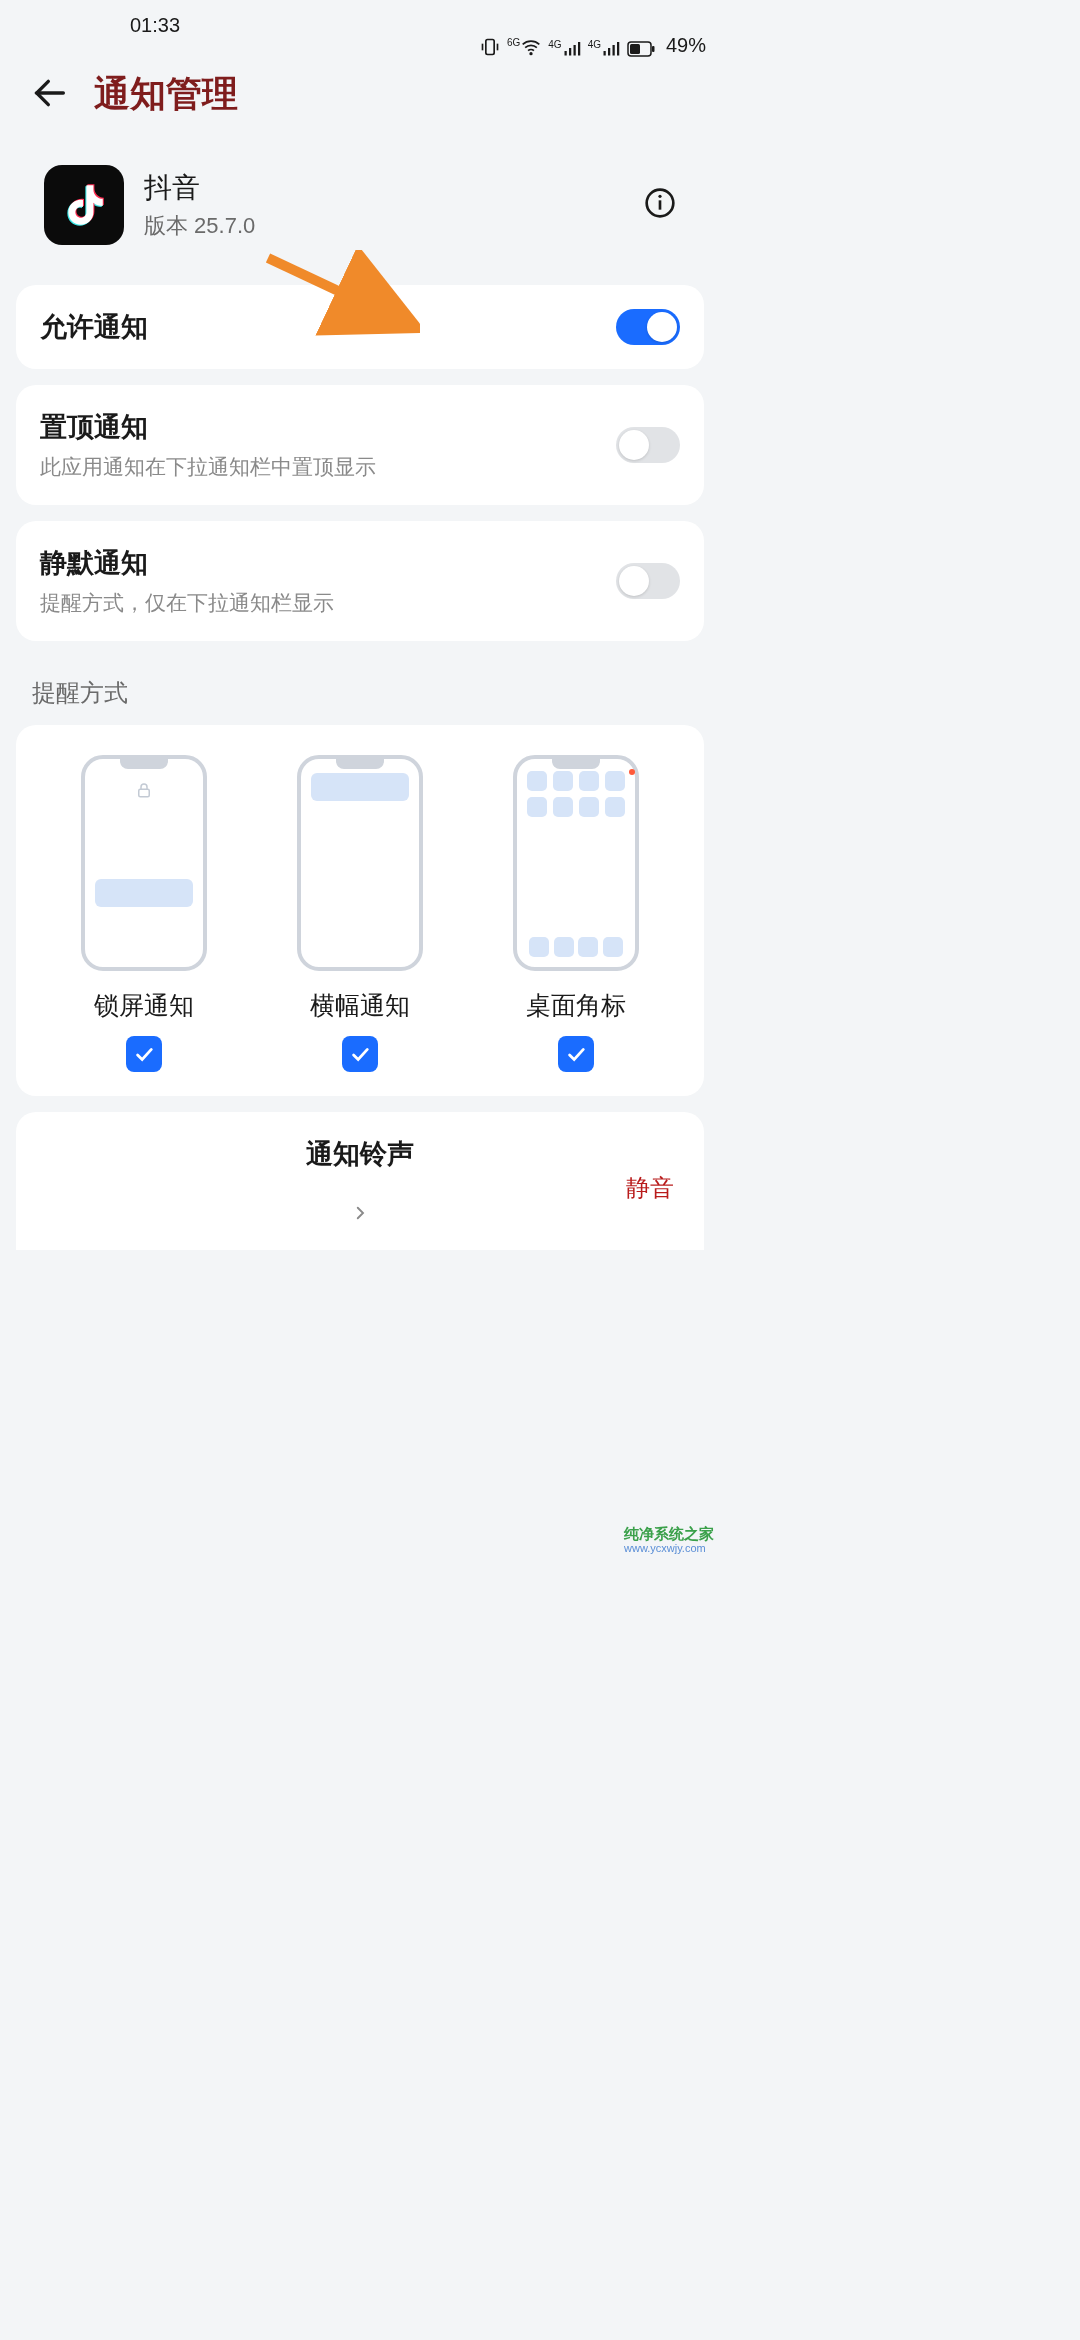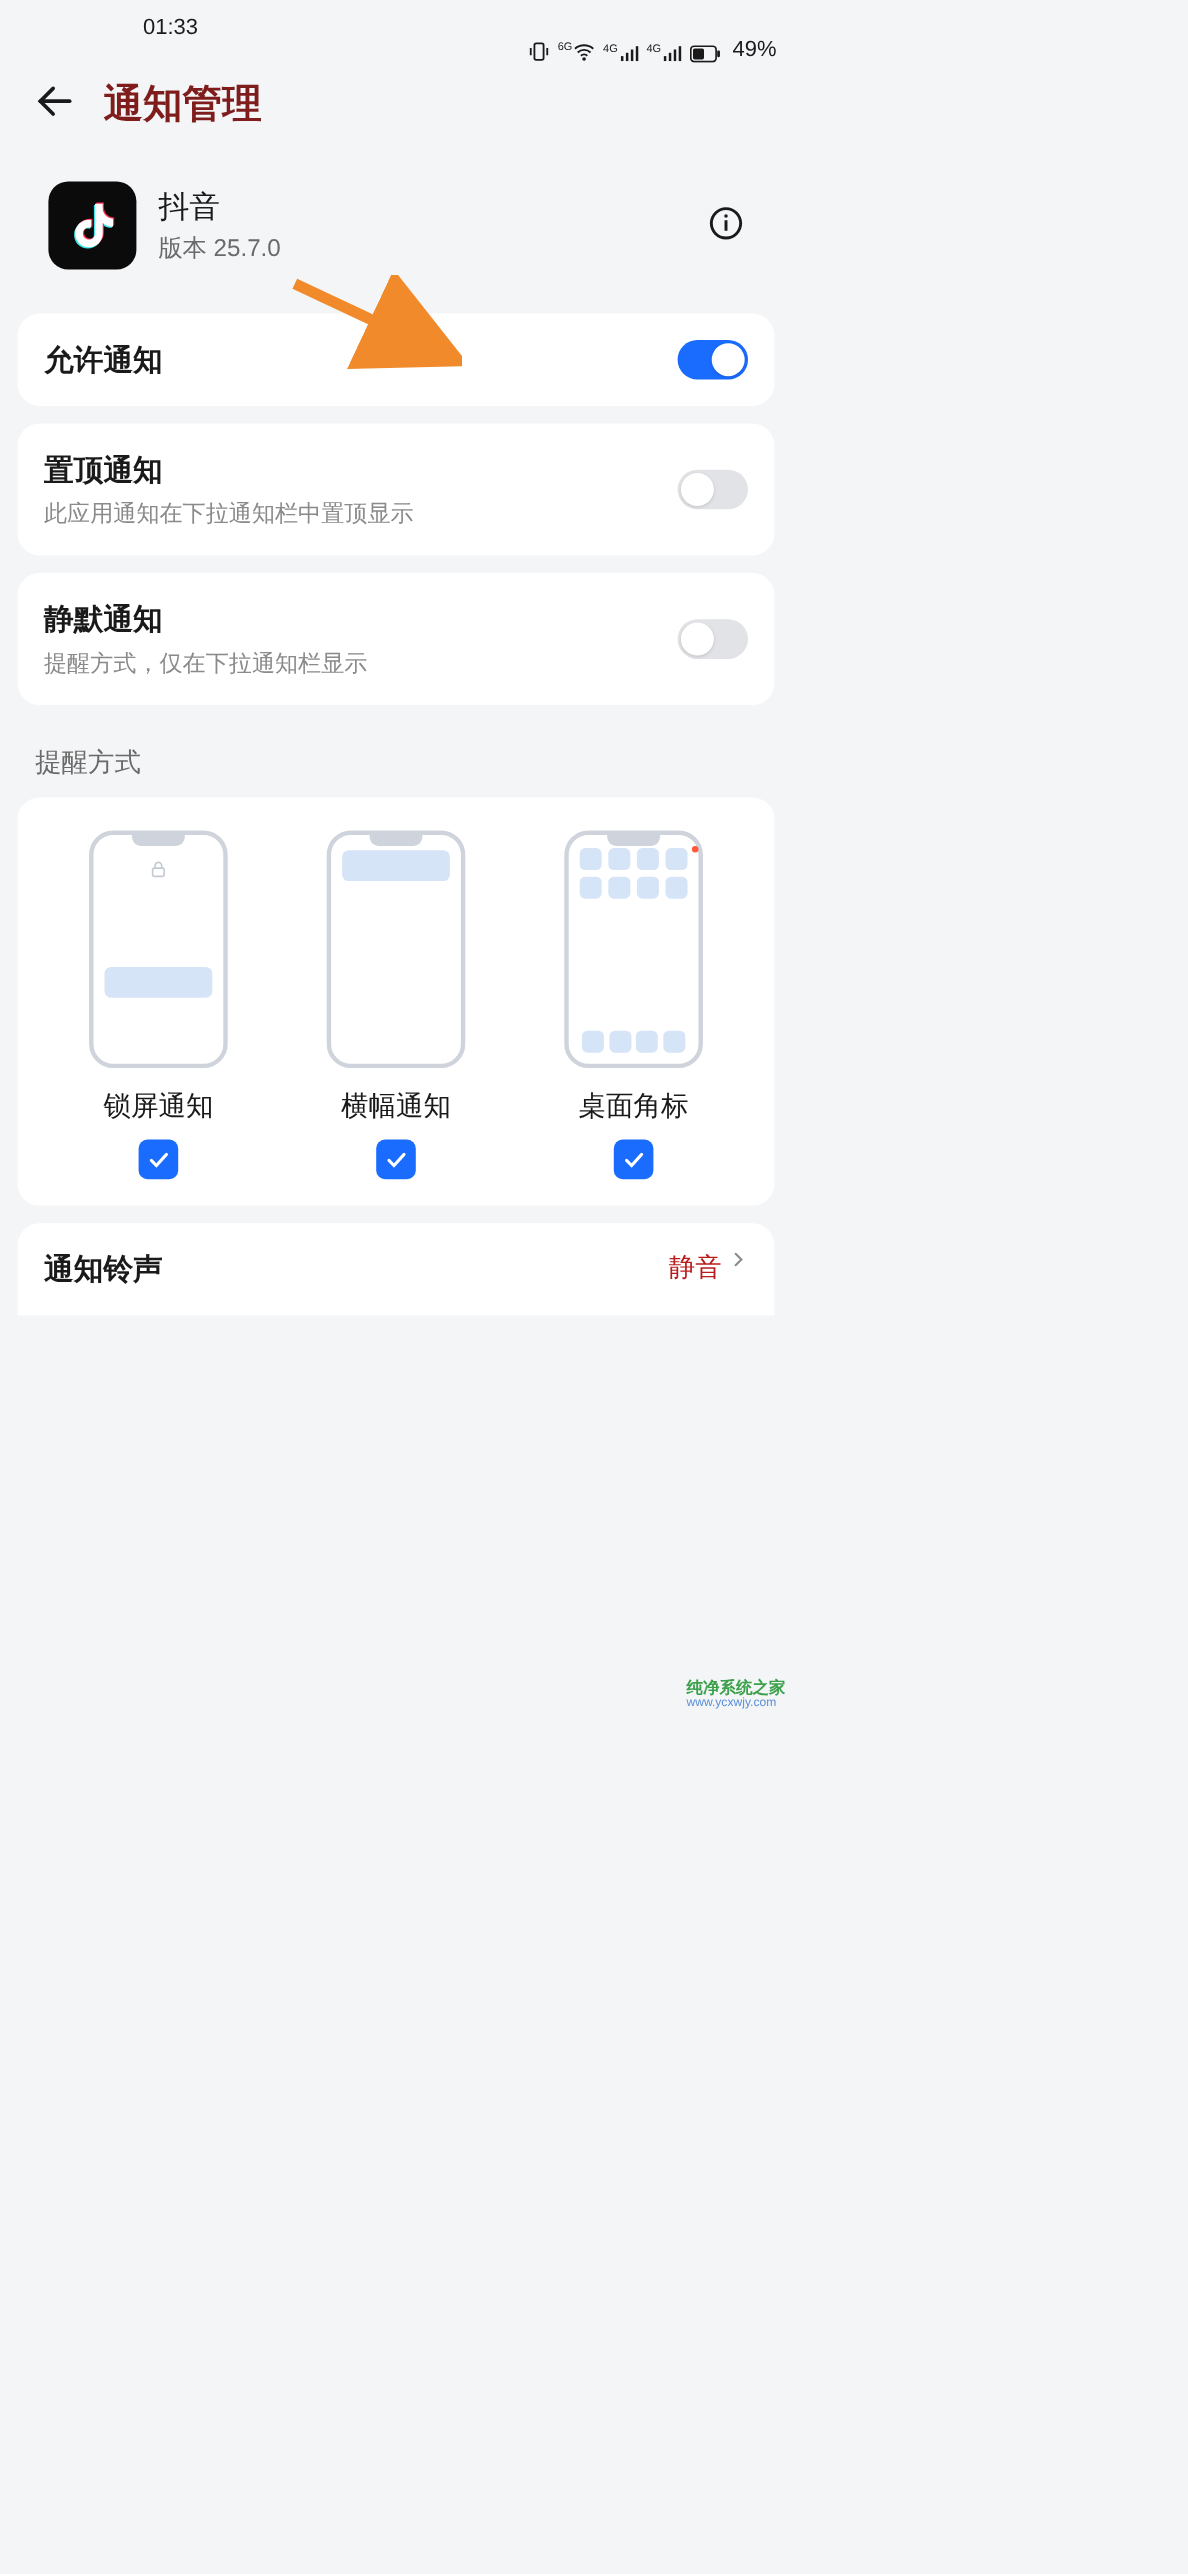--- a/index.html
+++ b/index.html
@@ -121,21 +121,21 @@
       margin-top: 14px;
       width: 36px; height: 36px; background:#1a6cff; border-radius:8px;
       display:flex; align-items:center; justify-content:center;
     }
     .check svg { width:22px; height:22px; }
     .ring-card {
       background: #fff;
       border-radius: 20px 20px 0 0;
       margin: 16px 16px 0;
       padding: 24px 24px;
-      display:flex; align-items:flex-start;
+      display:flex; align-items:center;flex-direction:column;
     }
     .ring-value { color:#b91c1c; font-size:24px; margin-left:auto; margin-right:6px;}
     .chevron svg { width:18px; height:18px; }
     .arrow {
       position:absolute;
       left: 260px; top: 250px;
       pointer-events:none;
     }
     .watermark {
       position:absolute; right:6px; bottom:6px;

